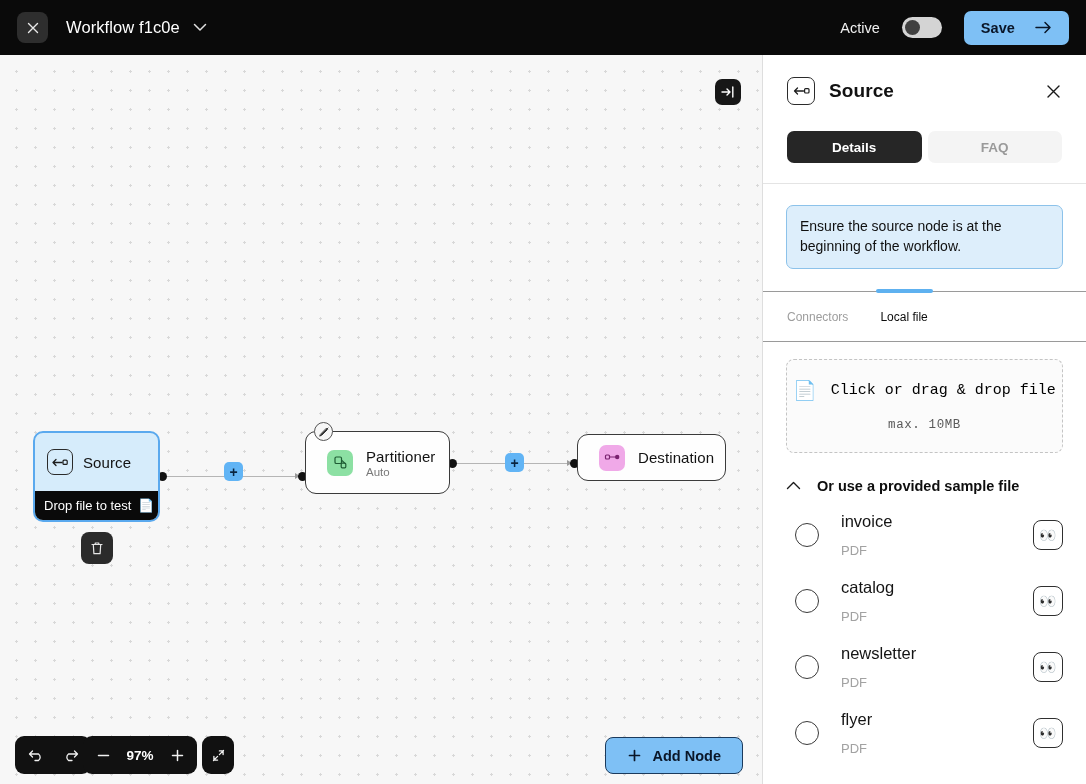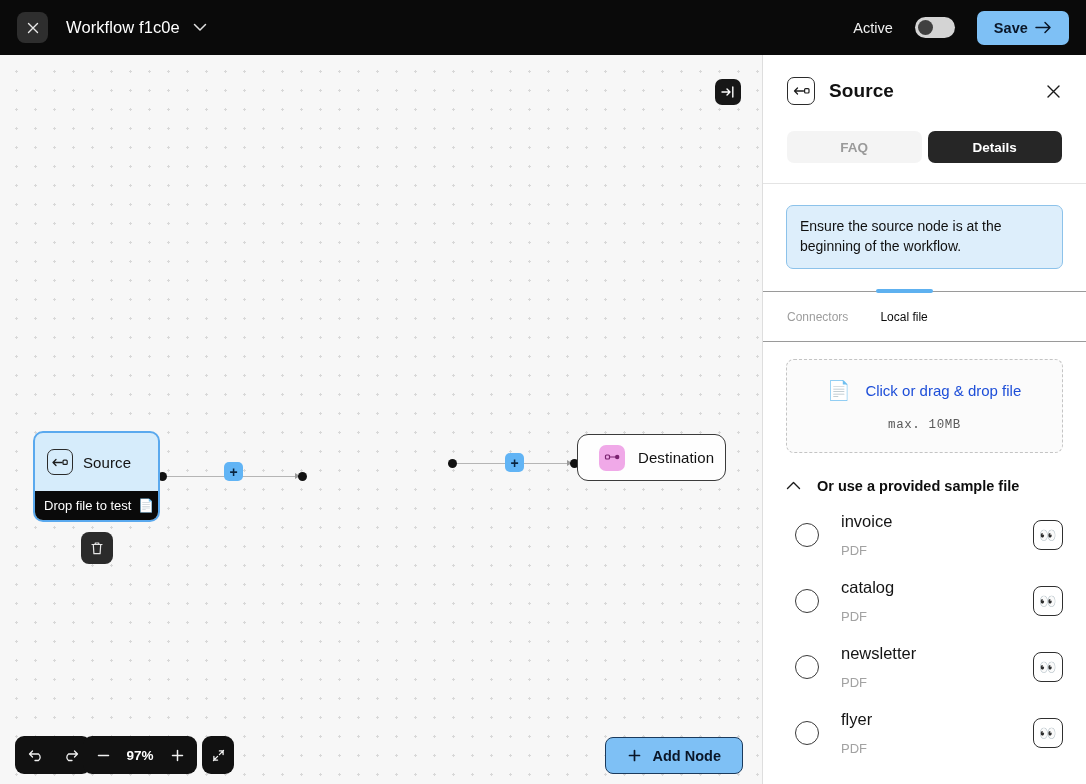--- a/index.html
+++ b/index.html
@@ -32,21 +32,21 @@
     width: 40px; height: 21px; border-radius: 11px; background: #d4d4d4;
     position: relative; cursor: pointer; flex: none;
   }
   .toggle .knob {
     position: absolute; top: 3px; left: 3px; width: 15px; height: 15px;
     border-radius: 50%; background: #404040;
   }
   .save-btn {
     background: #7ec0f5; color: #0a1628; border: none; border-radius: 7px;
     height: 34px; padding: 0 17px; font-size: 14.5px; font-weight: 700;
-    display: flex; align-items: center; gap: 7px; cursor: pointer;
+    display: flex; align-items: center; gap: 20px; cursor: pointer;
     font-family: "Liberation Sans", sans-serif; letter-spacing: .1px;
   }
 
   
   .body-split { flex: 1; display: flex; min-height: 0; }
 
   
   .canvas {
     position: relative; width: 762px; background: #f7f7f7;
     background-image: radial-gradient(#d8d8d8 1.1px, transparent 1.1px);
@@ -189,21 +189,21 @@
   .tab.inactive { color: #9d9d9d; }
 
   .panel-body { flex: 1; overflow: hidden; padding: 0 23px; }
   .section-label { font-size: 14px; color: #a0a0a0; margin-top: 22px; }
   .dropzone {
     margin-top: 17px; height: 94px; border: 1.4px dashed #c4c4c4; border-radius: 8px;
     background: #fbfbfb; display: flex; flex-direction: column;
     align-items: center; justify-content: center; cursor: pointer;
   }
   .dz-row { display: flex; align-items: center; gap: 14px; }
-  .dz-text { font-size: 15px; color: #1d4ed8; }
+  .dz-text { font-size: 15px; color: #000000; font-family: Liberation Mono, monospace; }
   .dz-max {
     font-size: 12.5px; color: #5a5a5a; margin-top: 16px;
     font-family: "Liberation Mono", monospace; letter-spacing: .6px;
   }
   .provided-row {
     display: flex; align-items: center; gap: 16px; margin-top: 25px; cursor: pointer;
   }
   .provided-title { font-size: 14.5px; font-weight: 700; color: #0e0e0e; }
   .file-list { margin-top: 8px; }
   .file-row {
@@ -291,20 +291,42 @@
             <span>📄</span>
           </div>
         </div>
       </div>
       <div class="trash-btn" style="left:81px; top:477px;">
         <svg width="14" height="15" viewBox="0 0 14 15">
           <path d="M2 3.5 H12 M5.2 3.5 V2 H8.8 V3.5 M3.3 3.5 L3.9 12.6 H10.1 L10.7 3.5" stroke="#e6e6e6" stroke-width="1.2" fill="none" stroke-linecap="round" stroke-linejoin="round"></path>
         </svg>
       </div>
 
+      <div class="node" id="node-partitioner">
+        <div class="edit-badge">
+          <svg width="10" height="10" viewBox="0 0 10 10">
+            <path d="M1.2 8.8 L2.6 8.4 L8.6 2.4 L7.4 1.2 L1.6 7.2 Z M1 9 L9 1" stroke="#333" stroke-width="1" fill="none" stroke-linecap="round" stroke-linejoin="round"></path>
+          </svg>
+        </div>
+        <div class="node-box">
+          <div class="node-inner">
+            <div class="node-icon green">
+              <svg width="17" height="17" viewBox="0 0 17 17">
+                <rect x="3" y="3" width="6.5" height="6.5" rx="1.3" stroke="#1d5c33" stroke-width="1.2" fill="none"></rect>
+                <rect x="9.2" y="9.2" width="4.6" height="4.6" rx="1" stroke="#1d5c33" stroke-width="1.2" fill="none"></rect>
+                <path d="M9.6 6.2 L12.5 9" stroke="#1d5c33" stroke-width="1.1" stroke-linecap="round"></path>
+              </svg>
+            </div>
+            <div>
+              <div class="node-title">Partitioner</div>
+              <div class="node-sub">Auto</div>
+            </div>
+          </div>
+        </div>
+      </div>
 
       <div class="node" id="node-destination">
         <div class="node-box">
           <div class="node-inner">
             <div class="node-icon pink">
               <svg width="17" height="13" viewBox="0 0 17 13">
                 <rect x="1.5" y="4" width="4" height="4" rx="1" stroke="#7a2270" stroke-width="1.2" fill="none"></rect>
                 <path d="M5.8 6 H11.5" stroke="#7a2270" stroke-width="1.2" stroke-linecap="round"></path>
                 <circle cx="13.2" cy="6" r="2.2" fill="#7a2270"></circle>
               </svg>
@@ -368,22 +390,22 @@
           </div>
           <div class="panel-title">Source</div>
           <div class="panel-close">
             <svg width="17" height="17" viewBox="0 0 17 17">
               <path d="M3 3 L14 14 M14 3 L3 14" stroke="#1a1a1a" stroke-width="1.4" stroke-linecap="round"></path>
             </svg>
           </div>
         </div>
 
         <div class="seg">
+          <button class="seg-btn active">Details</button>
           <button class="seg-btn inactive">FAQ</button>
-          <button class="seg-btn active">Details</button>
         </div>
       </div>
 
       <div class="callout-wrap">
         <div class="callout">Ensure the source node is at the beginning of the workflow.</div>
       </div>
 
       <div class="tabbar-div">
         <div class="mark"></div>
         <div class="tabbar">

